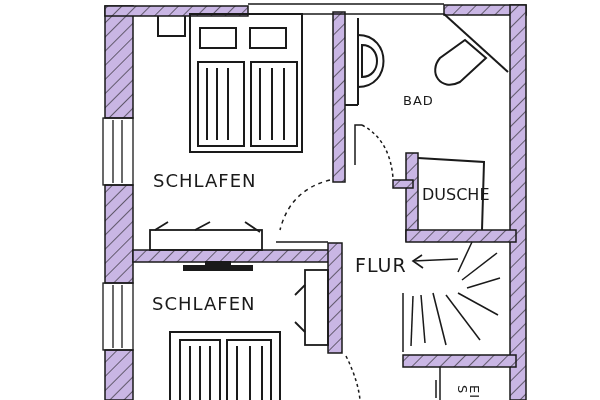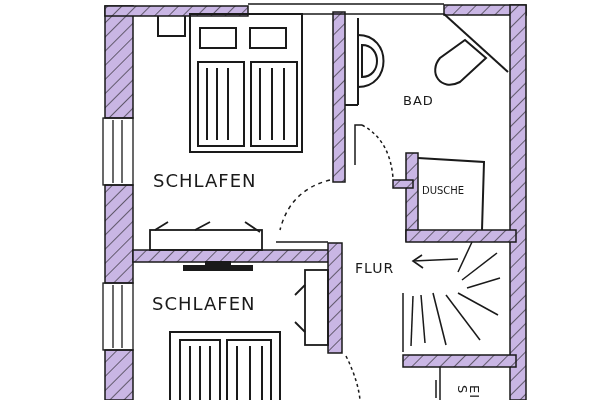--- a/index.html
+++ b/index.html
@@ -144,17 +144,17 @@
   </g>
 
   <g fill="none" stroke="#1a1a1a" stroke-width="1.5">
     <line x1="440" y1="367" x2="440" y2="400"></line>
     <line x1="436" y1="380" x2="436" y2="398"></line>
   </g>
 </svg>
 
 <div class="lbl" style="left:153px;top:170px;font-size:18px;">SCHLAFEN</div>
 <div class="lbl" style="left:403px;top:93px;font-size:13px;">BAD</div>
-<div class="lbl" style="left:422px;top:185px;font-size:10px;letter-spacing:0;">DUSCHE</div>
-<div class="lbl" style="left:355px;top:260px;font-size:14px;">FLUR</div>
+<div class="lbl" style="left:422px;top:185px;font-size:16px;letter-spacing:0;">DUSCHE</div>
+<div class="lbl" style="left:355px;top:254px;font-size:19px;">FLUR</div>
 <div class="lbl" style="left:152px;top:293px;font-size:18px;">SCHLAFEN</div>
 <div class="lbl" style="left:482px;top:385px;font-size:13px;transform:rotate(90deg);transform-origin:left top;">EI</div>
 <div class="lbl" style="left:470px;top:385px;font-size:13px;transform:rotate(90deg);transform-origin:left top;">S</div>
 
 </body></html>

